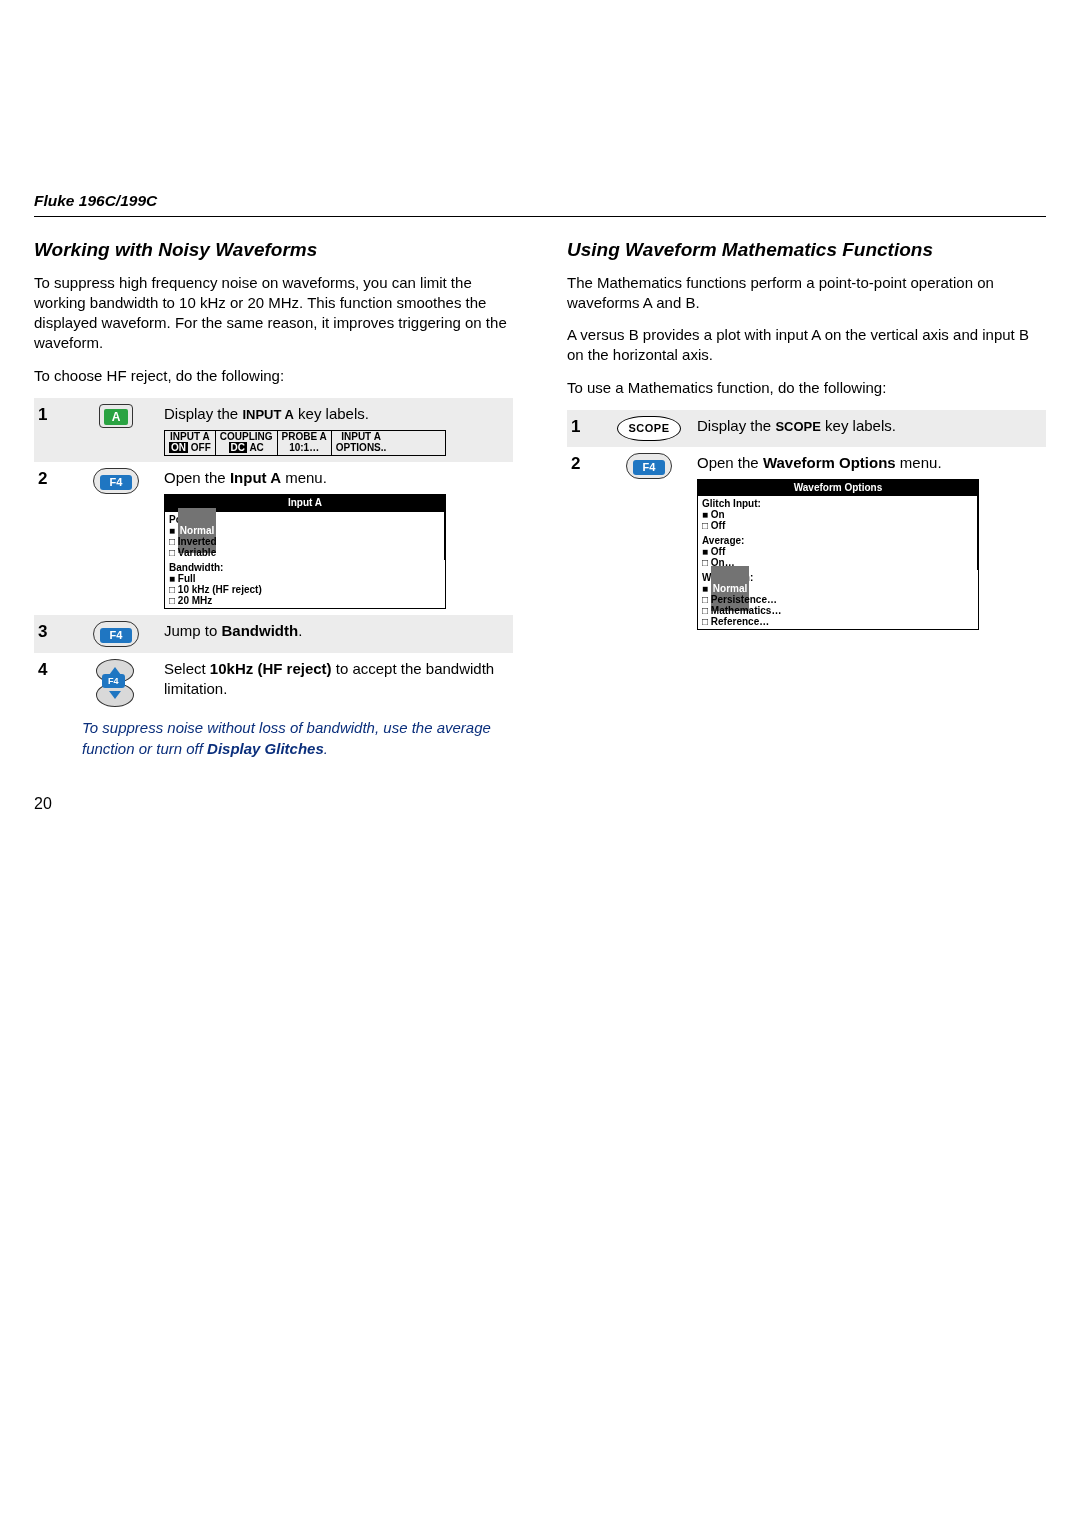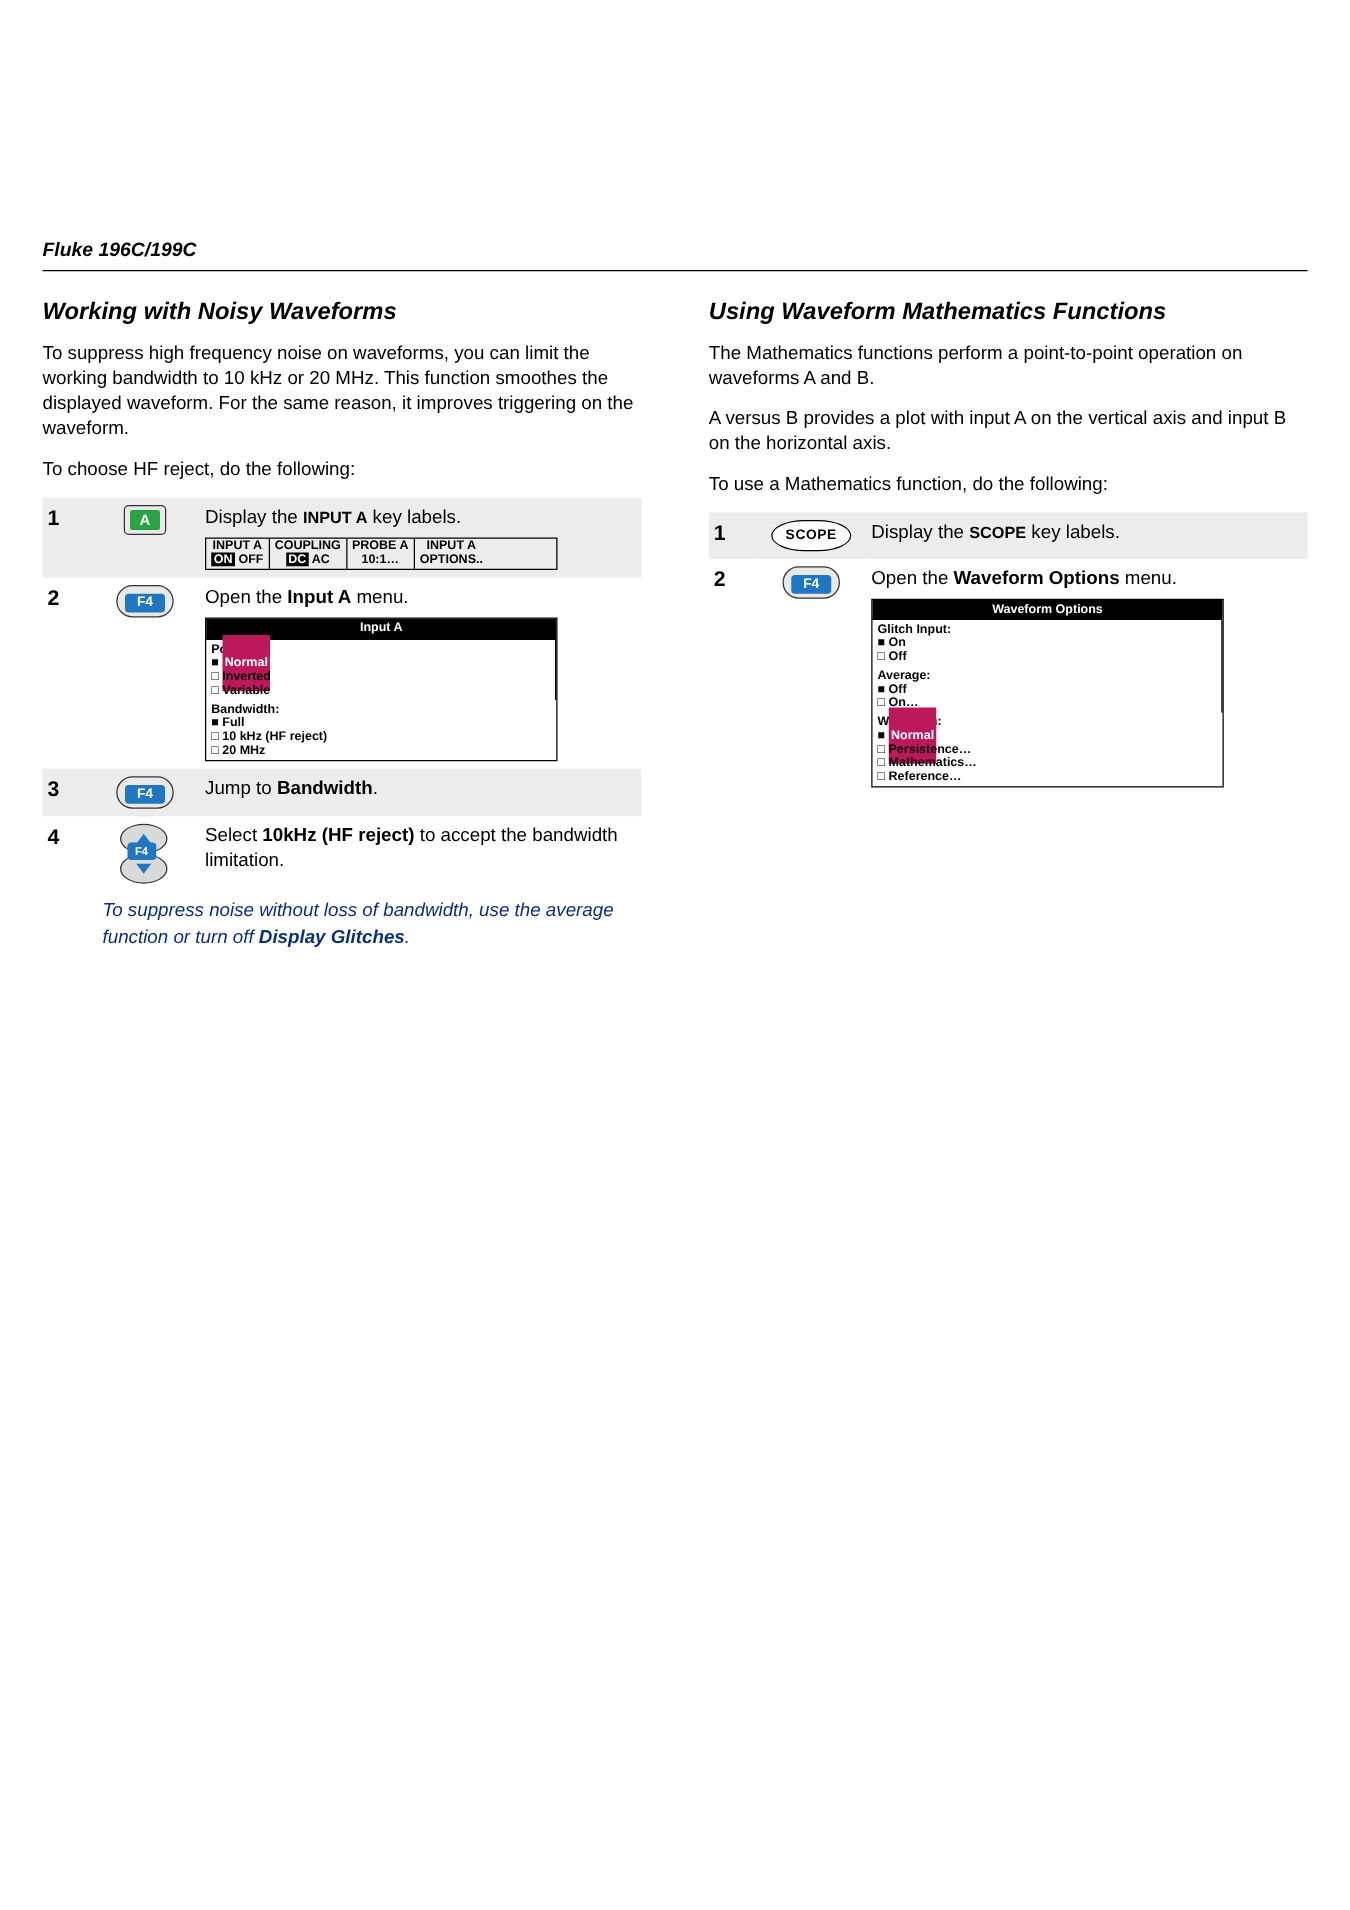--- a/index.html
+++ b/index.html
@@ -189,21 +189,21 @@
     display: flex;
     flex-direction: column;
   }
   .lcd-panel .cols3 > div {
     border-right: 1px solid #000;
     padding: 2px 4px;
     flex: 1;
     line-height: 1.1;
   }
   .lcd-panel .cols3 > div:last-child { border-right: none; }
-  .lcd-panel .hl { background:#be185d; color:#fff; padding:17px 2px;}
+  .lcd-panel .hl { background:#737373; color:#fff; padding:17px 2px;}
   .blk::before { content:"■ "; }
   .emp::before { content:"□ "; }
 
   .tip {
     text-align:center;
     font-style: italic;
     margin: 14px 0 6px 0;
     font-size: 16px;
   }
   .tip-body {
@@ -308,20 +308,21 @@
             <span>Select </span><b>10kHz (HF reject)</b><span> to accept the bandwidth limitation.</span>
           </td>
         </tr>
       </tbody>
         </table>
 
       <div class="tip-body">
         <span>To suppress noise without loss of bandwidth, use the average function or turn off </span><b>Display Glitches</b><span>.</span>
       </div>
 
+      <div class="page-num">20</div>
     </div>
 
     <div class="col">
       <div class="section-title">Using Waveform Mathematics Functions</div>
       <p class="para">The Mathematics functions perform a point-to-point operation on waveforms A and B.</p>
       <p class="para">A versus B provides a plot with input A on the vertical axis and input B on the horizontal axis.</p>
       <p class="para">To use a Mathematics function, do the following:</p>
 
       <table class="step-table">
         <tbody>

